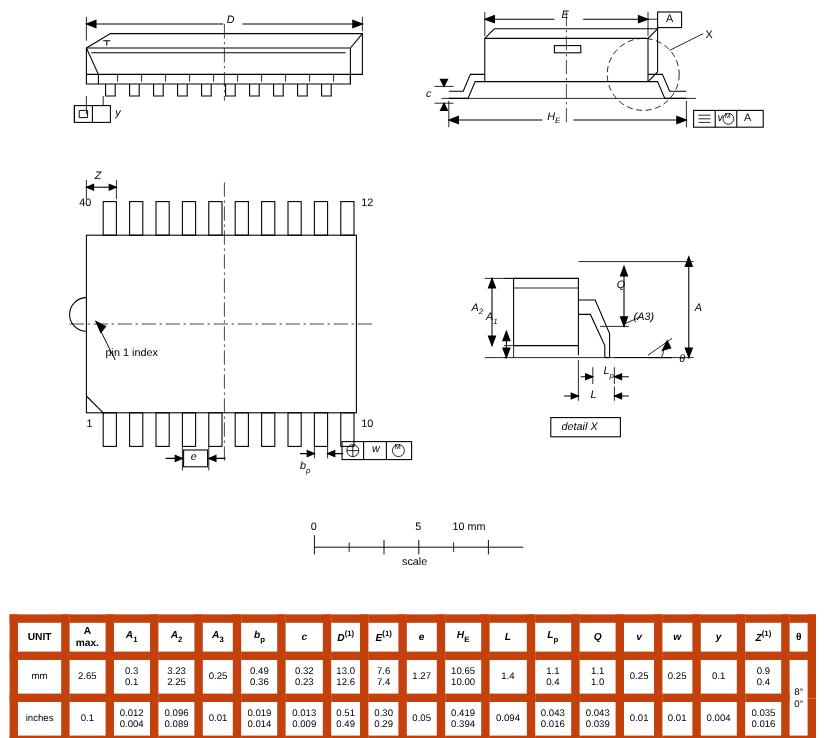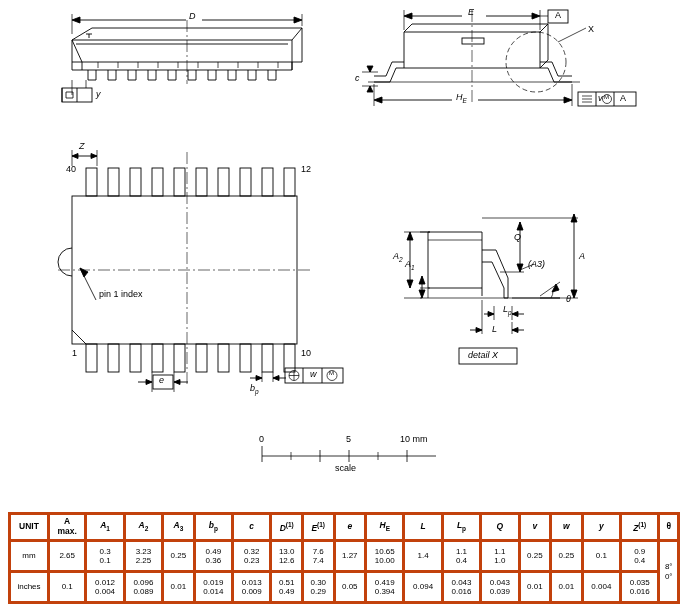--- a/index.html
+++ b/index.html
@@ -23,21 +23,21 @@
     position:absolute;left:8px;top:500px;
     font-size:9px;font-weight:bold;
   }
   table.dims{
     position:absolute;left:8px;top:512px;
     border-collapse:collapse;
     font-size:8px;
     width:672px;
   }
   table.dims th, table.dims td{
-    border:3px solid #c2410c;
+    border:7px solid #c2410c;
     text-align:center;
     vertical-align:middle;
     padding:1px 1px;
     line-height:1.15;
   }
   table.dims th{font-weight:bold;font-size:8.5px;height:22px;}
   table.dims td{height:26px;}
   .two{display:block;}
   .unitcol{width:34px;}
 </style>
@@ -285,39 +285,39 @@
   <div class="lbl it" style="left:456px;top:92px;"><span>H</span><span class="sub">E</span></div>
   <div class="lbl it" style="left:598px;top:93px;">v</div>
   <div class="lbl" style="left:604px;top:94px;font-size:6px;">M</div>
   <div class="lbl" style="left:620px;top:93px;">A</div>
 
   <div class="lbl it" style="left:79px;top:141px;">Z</div>
   <div class="lbl" style="left:66px;top:164px;">40</div>
   <div class="lbl" style="left:301px;top:164px;">12</div>
   <div class="lbl" style="left:72px;top:348px;">1</div>
   <div class="lbl" style="left:301px;top:348px;">10</div>
-  <div class="lbl" style="left:99px;top:289px;">pin 1 index</div>
+  <div class="lbl" style="left:88px;top:289px;">pin 1 index</div>
   <div class="lbl it" style="left:159px;top:375px;">e</div>
   <div class="lbl it" style="left:250px;top:383px;"><span>b</span><span class="sub">p</span></div>
   <div class="lbl it" style="left:310px;top:369px;">w</div>
   <div class="lbl" style="left:329px;top:370px;font-size:6px;">M</div>
 
   <div class="lbl it" style="left:393px;top:251px;"><span>A</span><span class="sub">2</span></div>
   <div class="lbl it" style="left:405px;top:259px;"><span>A</span><span class="sub">1</span></div>
   <div class="lbl it" style="left:528px;top:259px;text-align:right;">(A3)</div>
   <div class="lbl it" style="left:579px;top:251px;">A</div>
   <div class="lbl it" style="left:514px;top:232px;">Q</div>
   <div class="lbl it" style="left:566px;top:294px;">θ</div>
   <div class="lbl it" style="left:503px;top:304px;"><span>L</span><span class="sub">p</span></div>
   <div class="lbl it" style="left:492px;top:324px;">L</div>
   <div class="lbl" style="left:468px;top:350px;font-style:italic;">detail X</div>
 
   <div class="lbl" style="left:259px;top:434px;">0</div>
   <div class="lbl" style="left:346px;top:434px;">5</div>
-  <div class="lbl" style="left:400px;top:434px;">10 mm</div>
+  <div class="lbl" style="left:377px;top:434px;">10 mm</div>
   <div class="lbl" style="left:335px;top:463px;">scale</div>
 
 
   <table class="dims">
     <thead>
       <tr>
         <th class="unitcol">UNIT</th>
         <th>
             <span class="two">A</span>
             <span class="two">max.</span>

